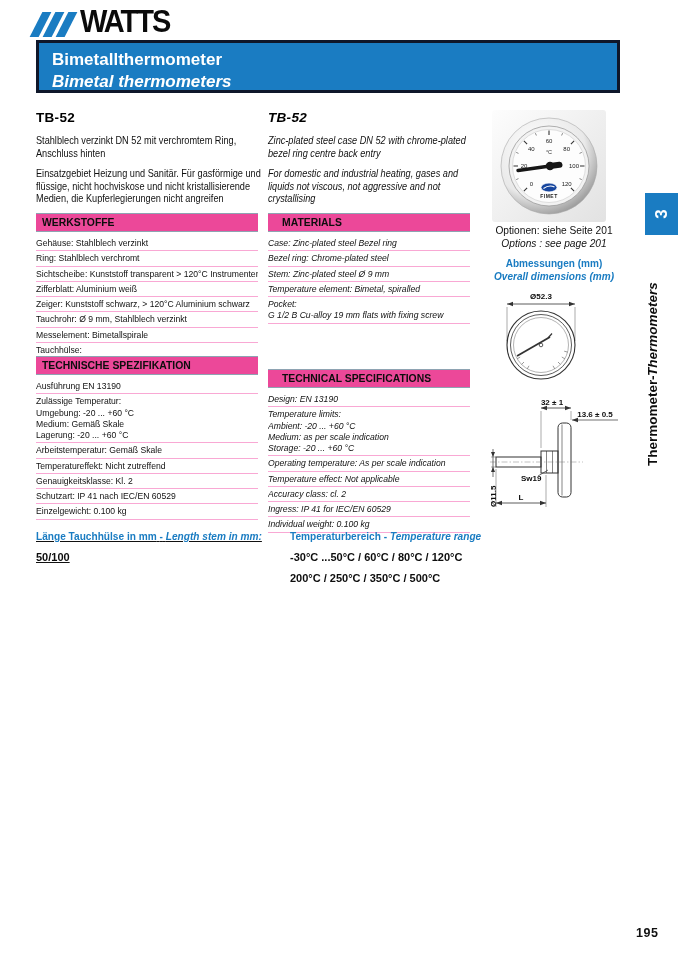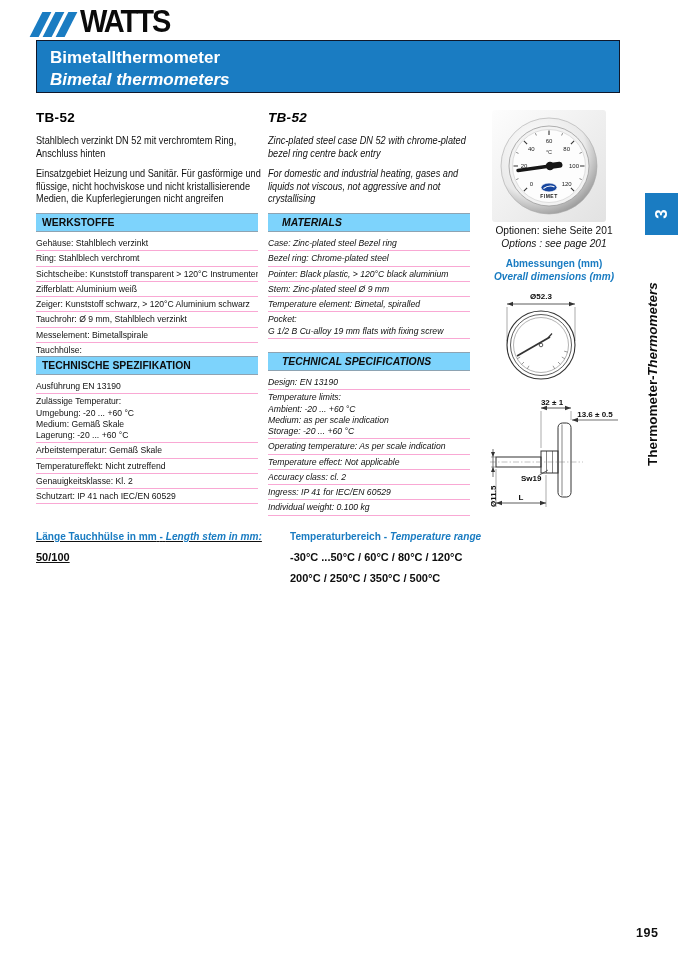--- a/index.html
+++ b/index.html
@@ -7,38 +7,38 @@
         font-family:"Liberation Sans",sans-serif;color:#111;overflow:hidden;outline:1px solid #e3e3e3;}
   .abs{position:absolute;}
 
   
   .logo{left:36px;top:7px;height:30px;display:flex;align-items:flex-end;}
   .stripes{display:flex;align-items:flex-end;margin-right:5px;}
   .stripe{width:9px;height:25px;background:#1a7cc2;transform:skewX(-27deg);margin-right:4px;}
   .logo-name{font-size:29px;font-weight:900;letter-spacing:-2px;line-height:1;color:#0a0a0a;transform:scaleY(1.05);}
   .logo-reg{font-size:9px;font-weight:bold;vertical-align:top;position:relative;top:-14px;left:1px;}
   .banner{left:36px;top:40px;width:584px;height:53px;background:#1a7cc2;color:#fff;
-          padding:6px 0 0 13px;box-sizing:border-box;border:1px solid #0f172a;}
+          padding:6px 0 0 13px;box-sizing:border-box;border:3px solid #0f172a;}
   .banner .l1{font-size:17px;font-weight:bold;line-height:1.28;}
   .banner .l2{font-size:17px;font-weight:bold;font-style:italic;line-height:1.28;}
 
   
   .tb-code{font-size:13.5px;font-weight:bold;color:#000000;letter-spacing:.3px;margin:0 0 10px;}
   .it{font-style:italic;}
   .para{font-size:10.2px;line-height:1.26;margin:0 0 7px;transform:scaleX(0.9);transform-origin:0 0;width:111%;}
 
   
   .table{box-sizing:border-box;}
-  .table-head{background:#7dd3fc;border-top:1px solid #8ea3b2;border-bottom:1px solid #8ea3b2;
+  .table-head{background:#ec4899;border-top:1px solid #8ea3b2;border-bottom:1px solid #8ea3b2;
               padding:3px 6px 3px;font-size:10.4px;font-weight:bold;color:#0d0d0d;}
   .rows{list-style:none;margin:4px 0 0;padding:0;}
   .row{border-bottom:1px solid #f9a8d4;padding:1px 0 2px;overflow:hidden;}
   .row div{font-size:9.8px;line-height:1.15;white-space:nowrap;transform:scaleX(0.88);
            transform-origin:0 50%;width:113.7%;}
-  .eng .table-head{font-style:italic;padding-left:14px;}
+  .eng .table-head{padding-left:14px;}
   .eng .row div{font-style:italic;}
 
   
   .b-head{font-size:11px;font-weight:bold;color:#1a7cc2;white-space:nowrap;
           transform:scaleX(0.92);transform-origin:0 0;width:108.7%;}
   .b-val{font-size:11px;font-weight:bold;color:#0d0d0d;margin-top:9px;}
   .t-line{font-size:11px;font-weight:bold;color:#0d0d0d;margin-top:9px;white-space:nowrap;}
 
   
   .options{width:140px;text-align:center;font-size:10.2px;line-height:1.3;}
@@ -127,23 +127,20 @@
     <div class="table-head">MATERIALS</div>
     <ul class="rows">
 
     <li class="row">
           <div>Case: Zinc-plated steel Bezel ring</div>
         </li>
         <li class="row">
           <div>Bezel ring: Chrome-plated steel</div>
         </li>
         <li class="row">
-          <div>Pointer: Black plastic, &gt; 120°C black aluminium</div>
-        </li>
-        <li class="row">
           <div>Stem: Zinc-plated steel Ø 9 mm</div>
         </li>
         <li class="row">
           <div>Temperature element: Bimetal, spiralled</div>
         </li>
         <li class="row">
           <div>Pocket:</div>
           <div>G 1/2 B Cu-alloy 19 mm flats with fixing screw</div>
         </li>
       </ul>
@@ -167,24 +164,27 @@
         </li>
         <li class="row">
           <div>Temperatureffekt: Nicht zutreffend</div>
         </li>
         <li class="row">
           <div>Genauigkeitsklasse: Kl. 2</div>
         </li>
         <li class="row">
           <div>Schutzart: IP 41 nach IEC/EN 60529</div>
         </li>
+        <li class="row">
+          <div>Einzelgewicht: 0.100 kg</div>
+        </li>
       </ul>
   </div>
 
-  <div class="abs table eng" style="left:268px;top:352px;width:202px;">
+  <div class="abs table eng" style="left:268px;top:369px;width:202px;">
     <div class="table-head">TECHNICAL SPECIFICATIONS</div>
     <ul class="rows">
 
     <li class="row">
           <div>Design: EN 13190</div>
         </li>
         <li class="row">
           <div>Temperature limits:</div>
           <div>Ambient: -20 ... +60 °C</div>
           <div>Medium: as per scale indication</div>

